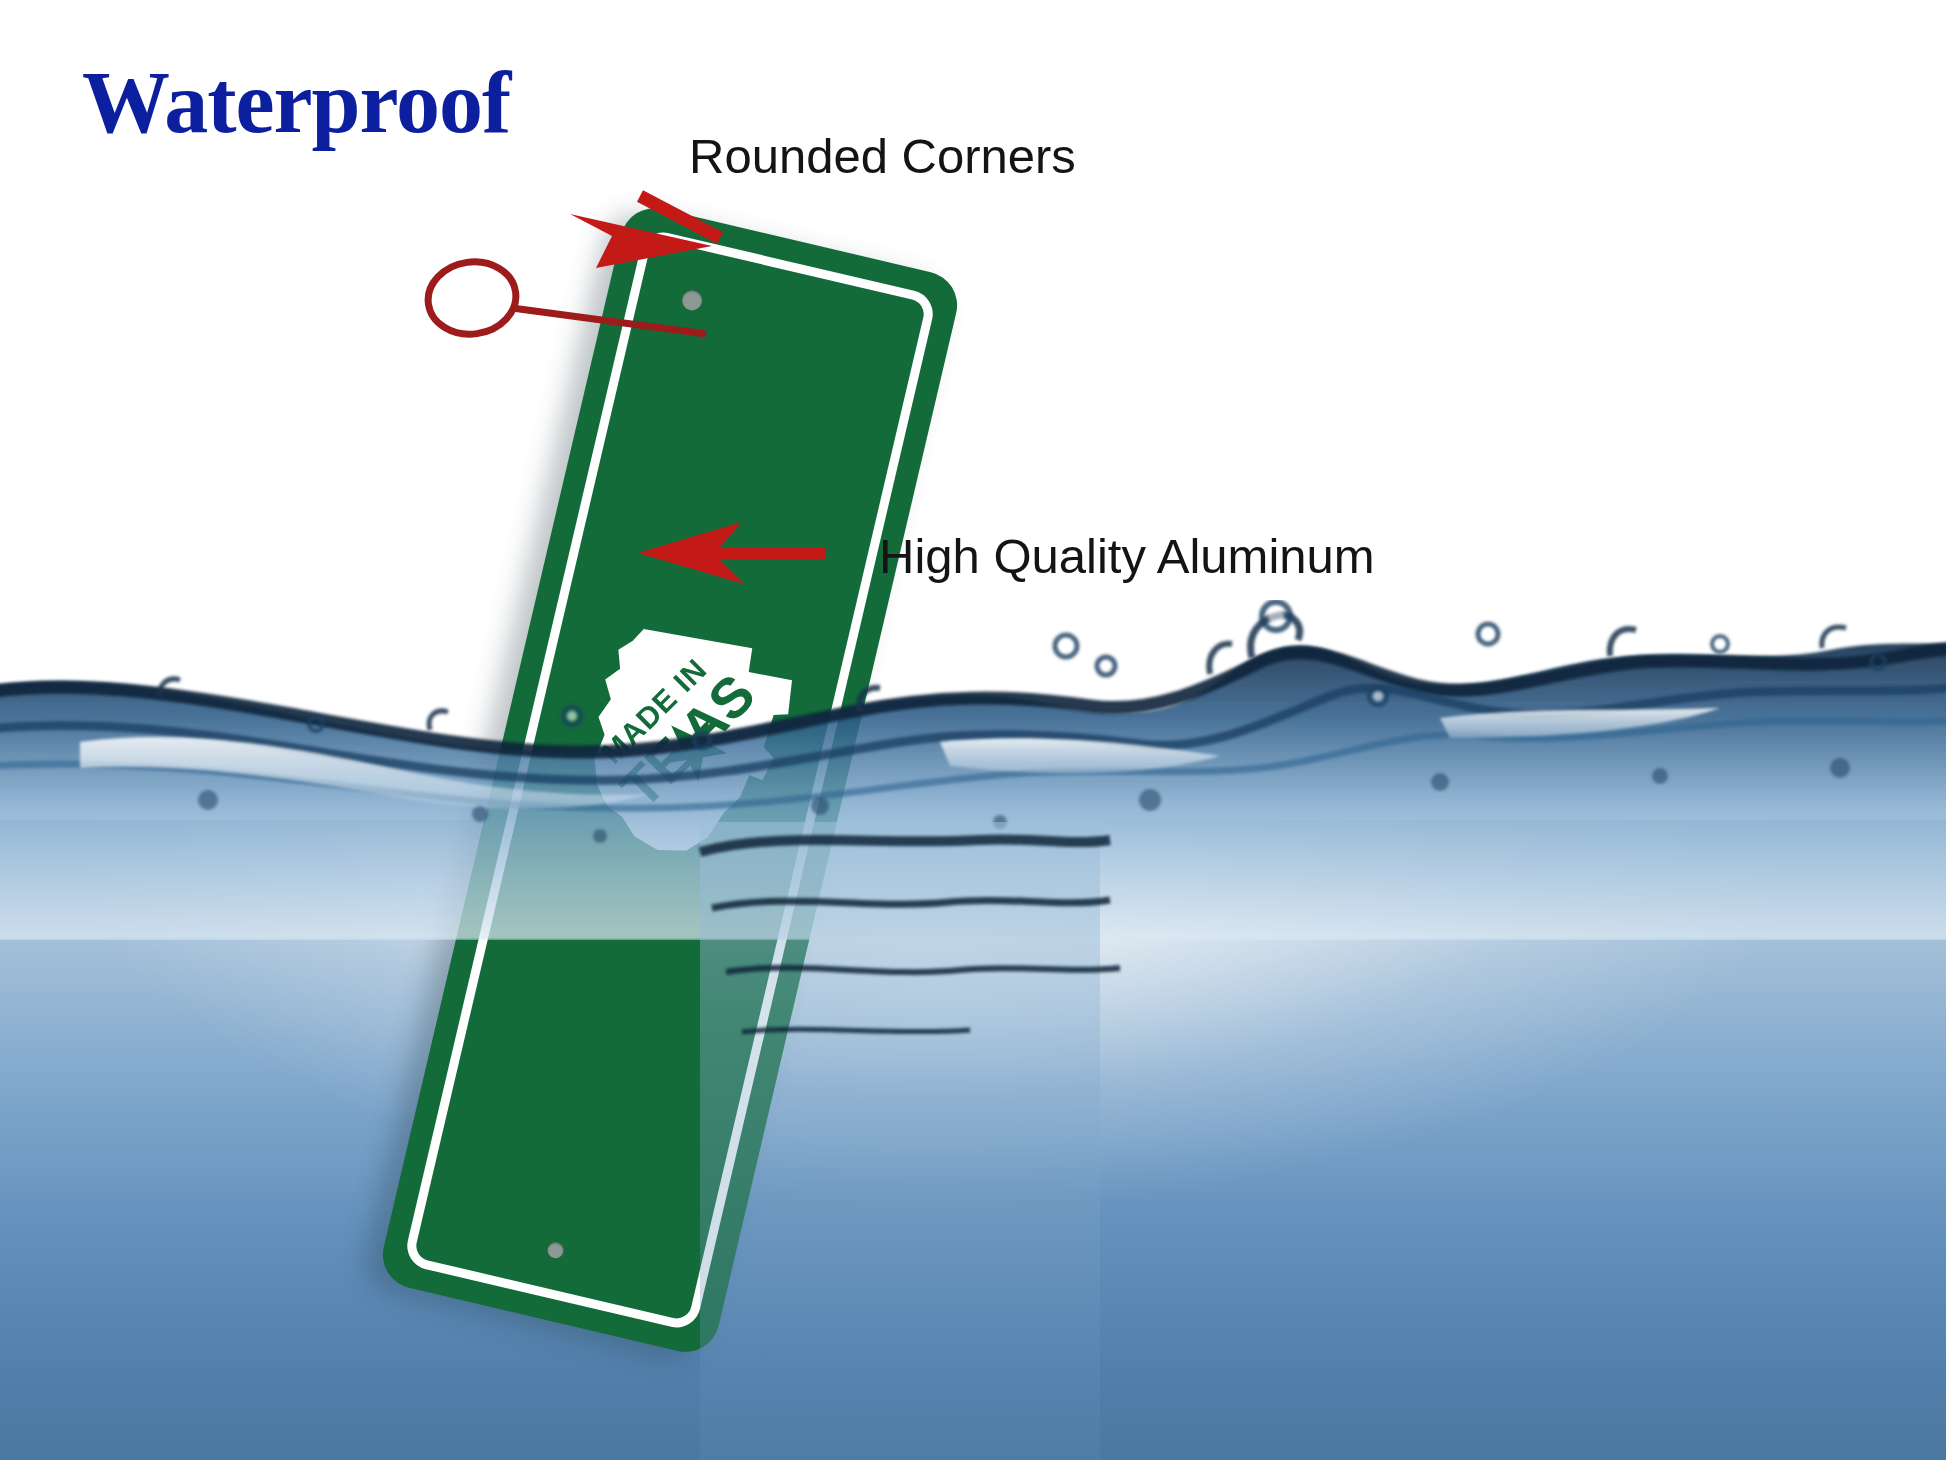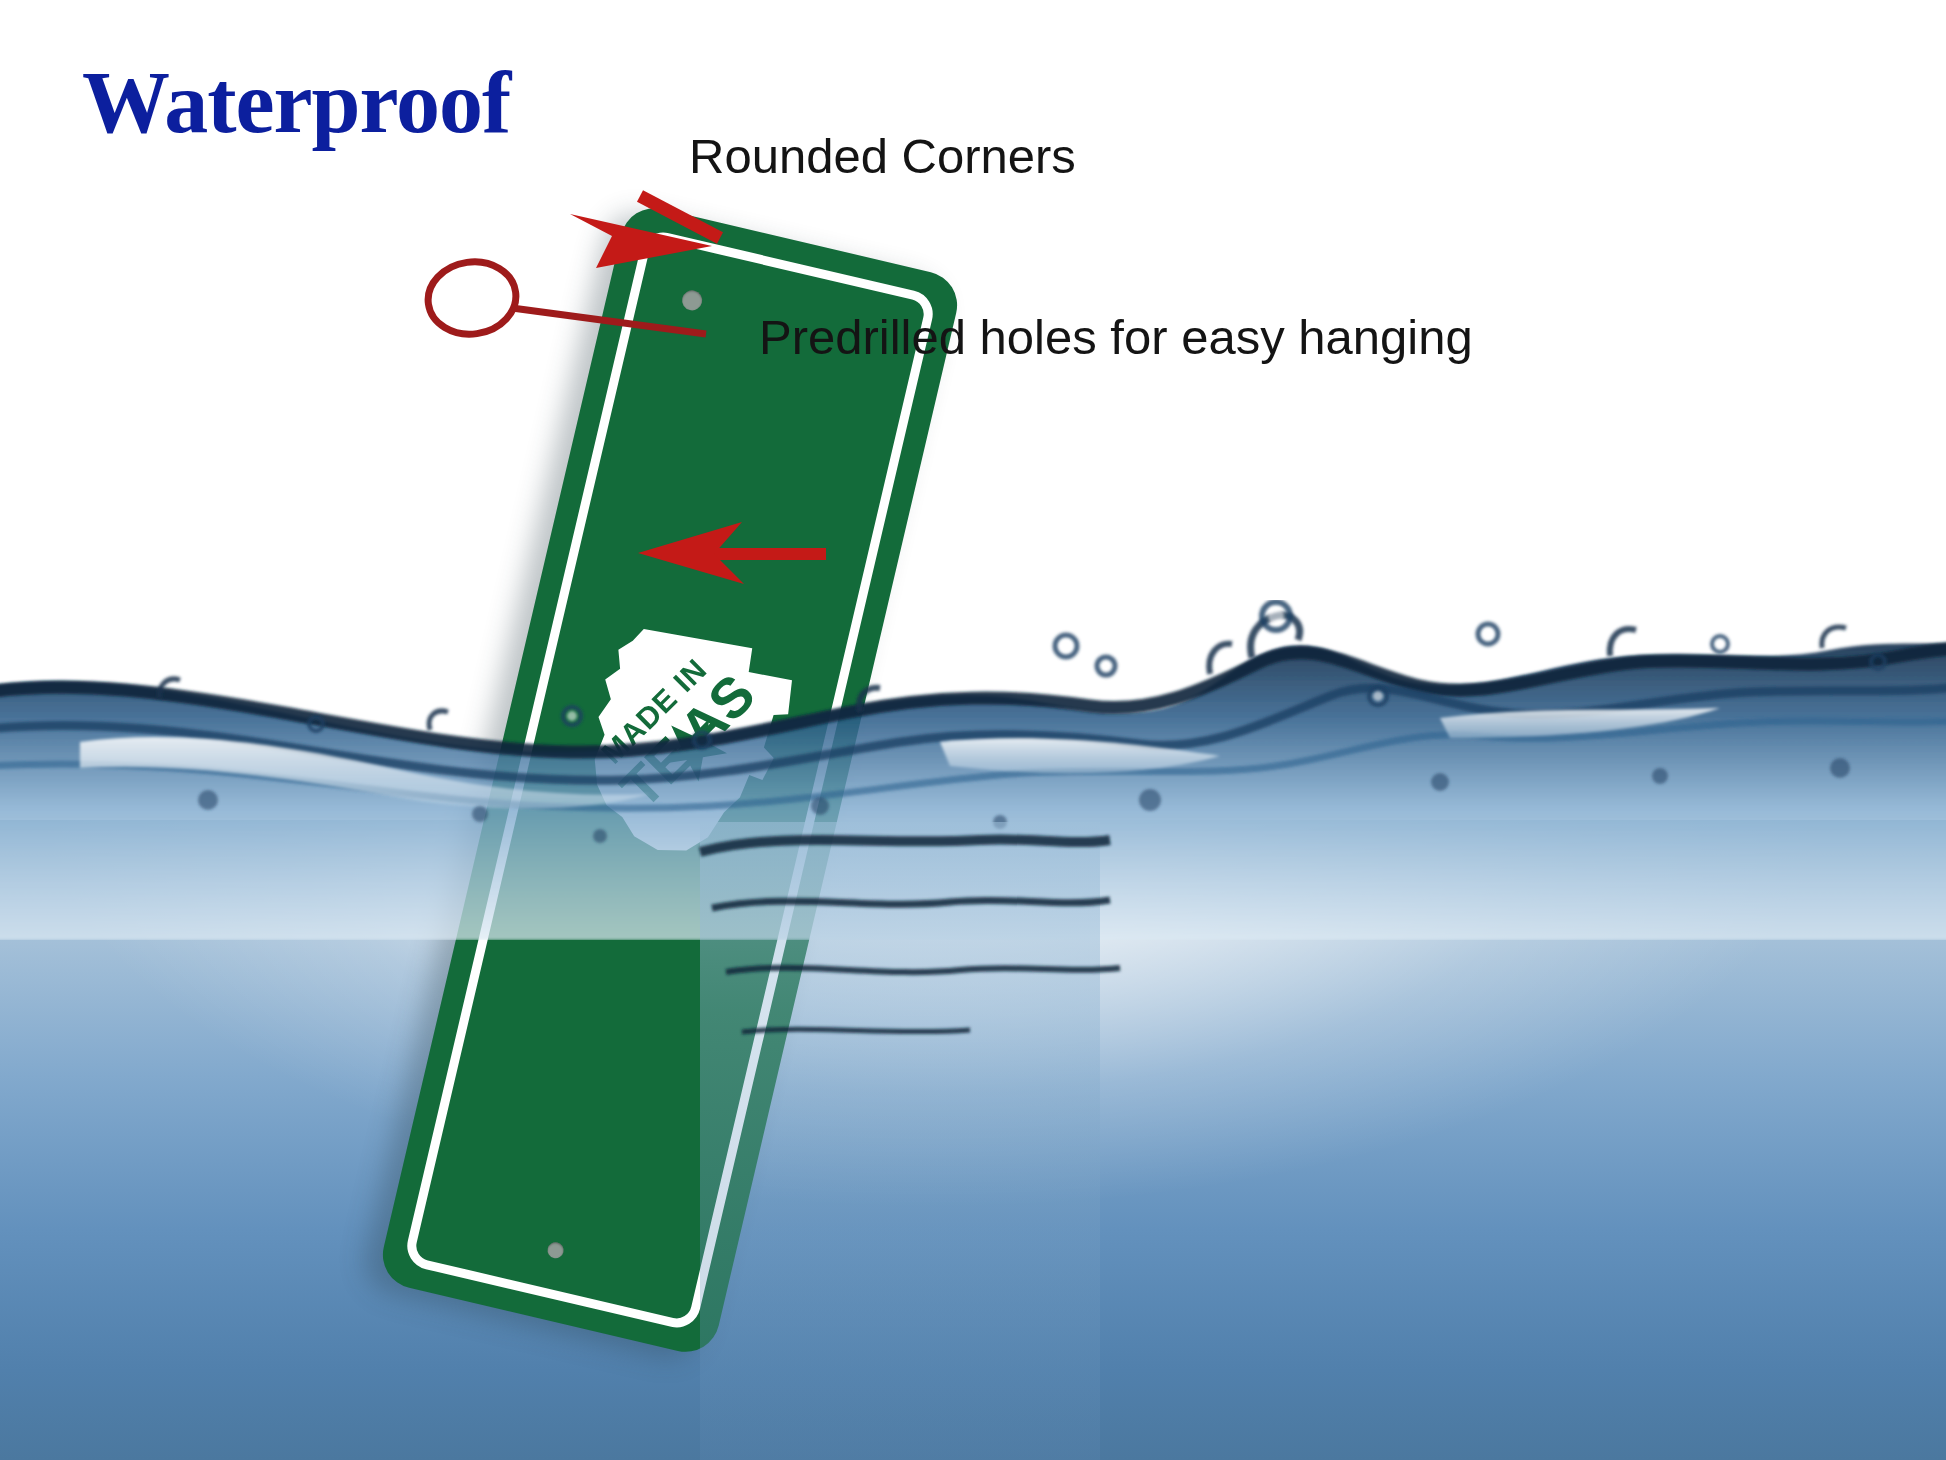--- a/index.html
+++ b/index.html
@@ -328,16 +328,16 @@
     <g>
       <line x1="690" y1="554" x2="826" y2="554" stroke="#c41a17" stroke-width="12"></line>
       <polygon fill="#c41a17" points="638,553 742,522 714,554 744,584"></polygon>
     </g>
   </svg>
 
   <div class="title">Waterproof</div>
 
   <div class="callout callout-rounded">Rounded Corners</div>
 
-  <div class="callout callout-holes">Predrilled holes for easy hanging</div>
-
+
+  <div class="callout callout-alum">High Quality Aluminum</div>
 
 </div>
 
 </body></html>

